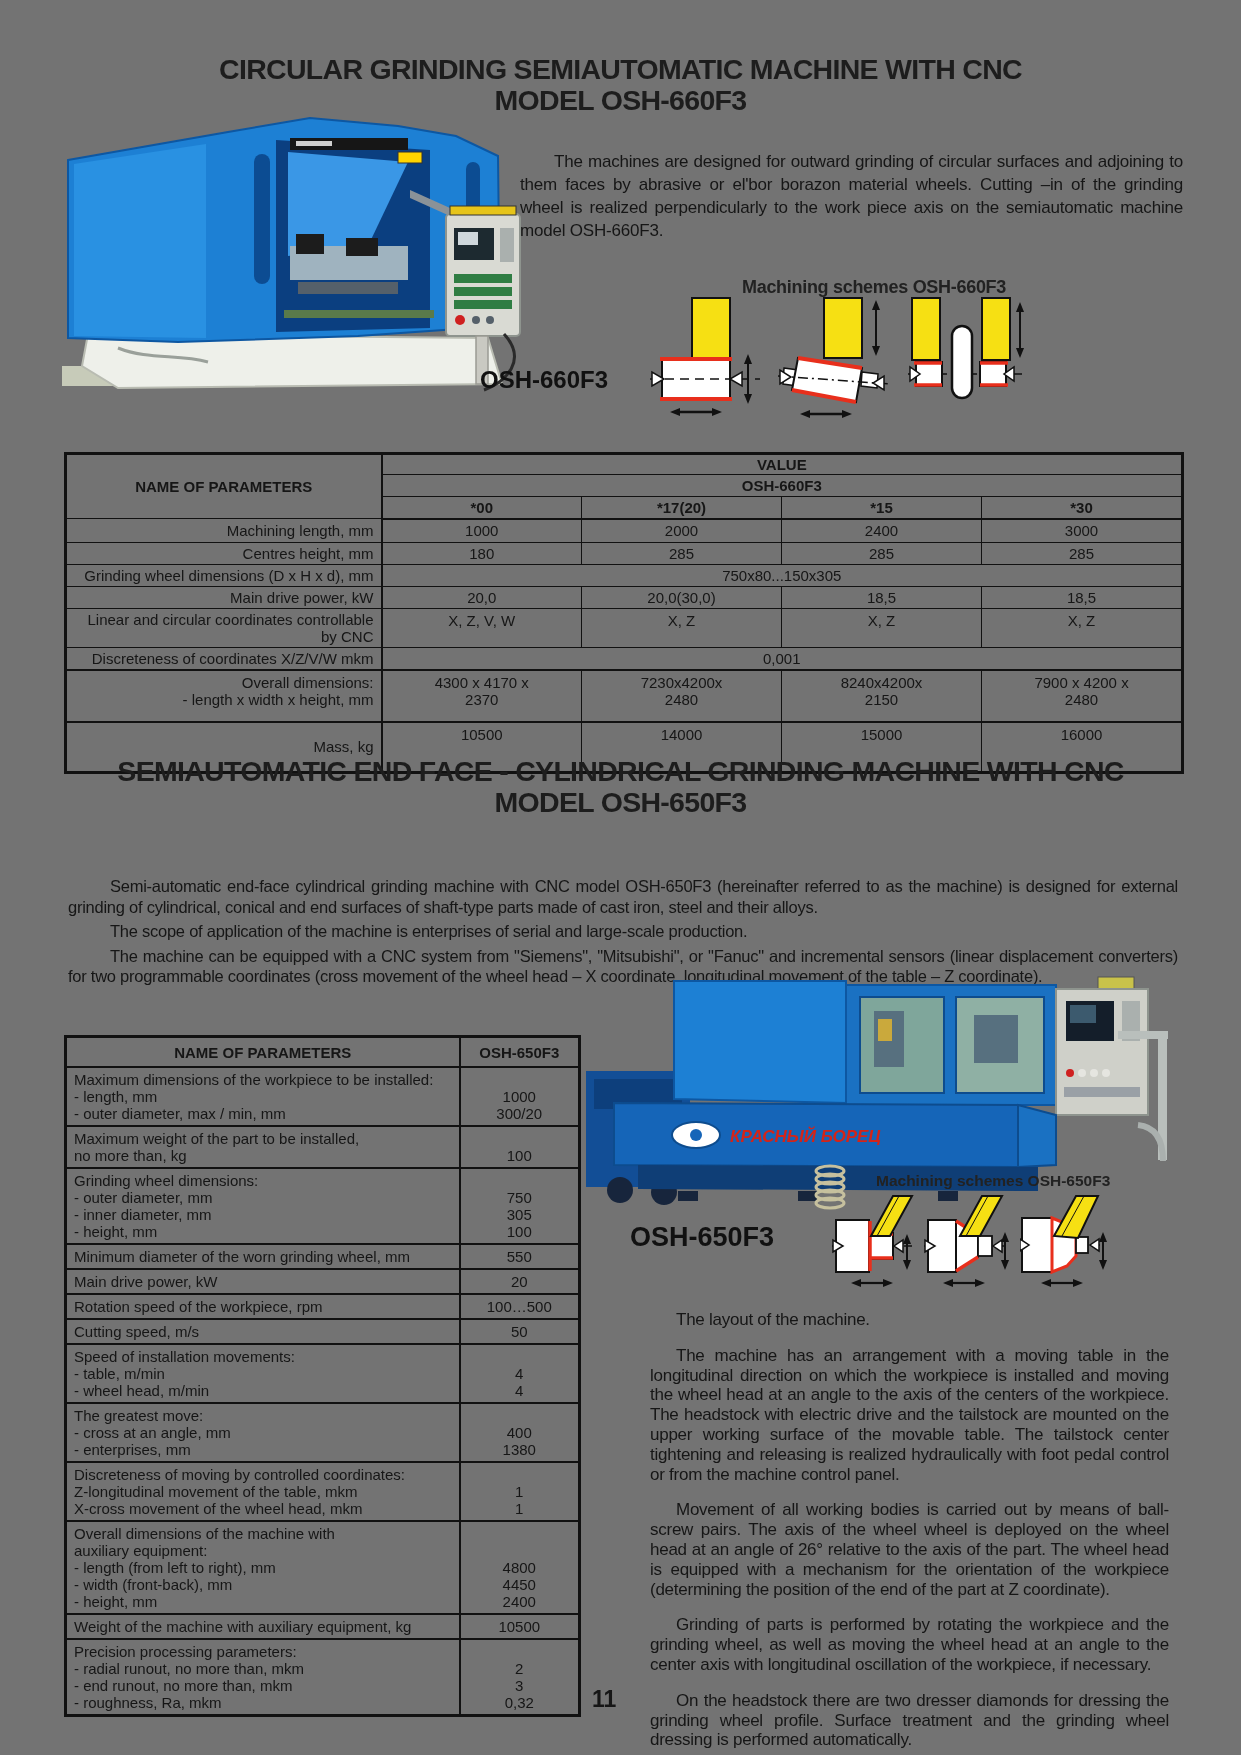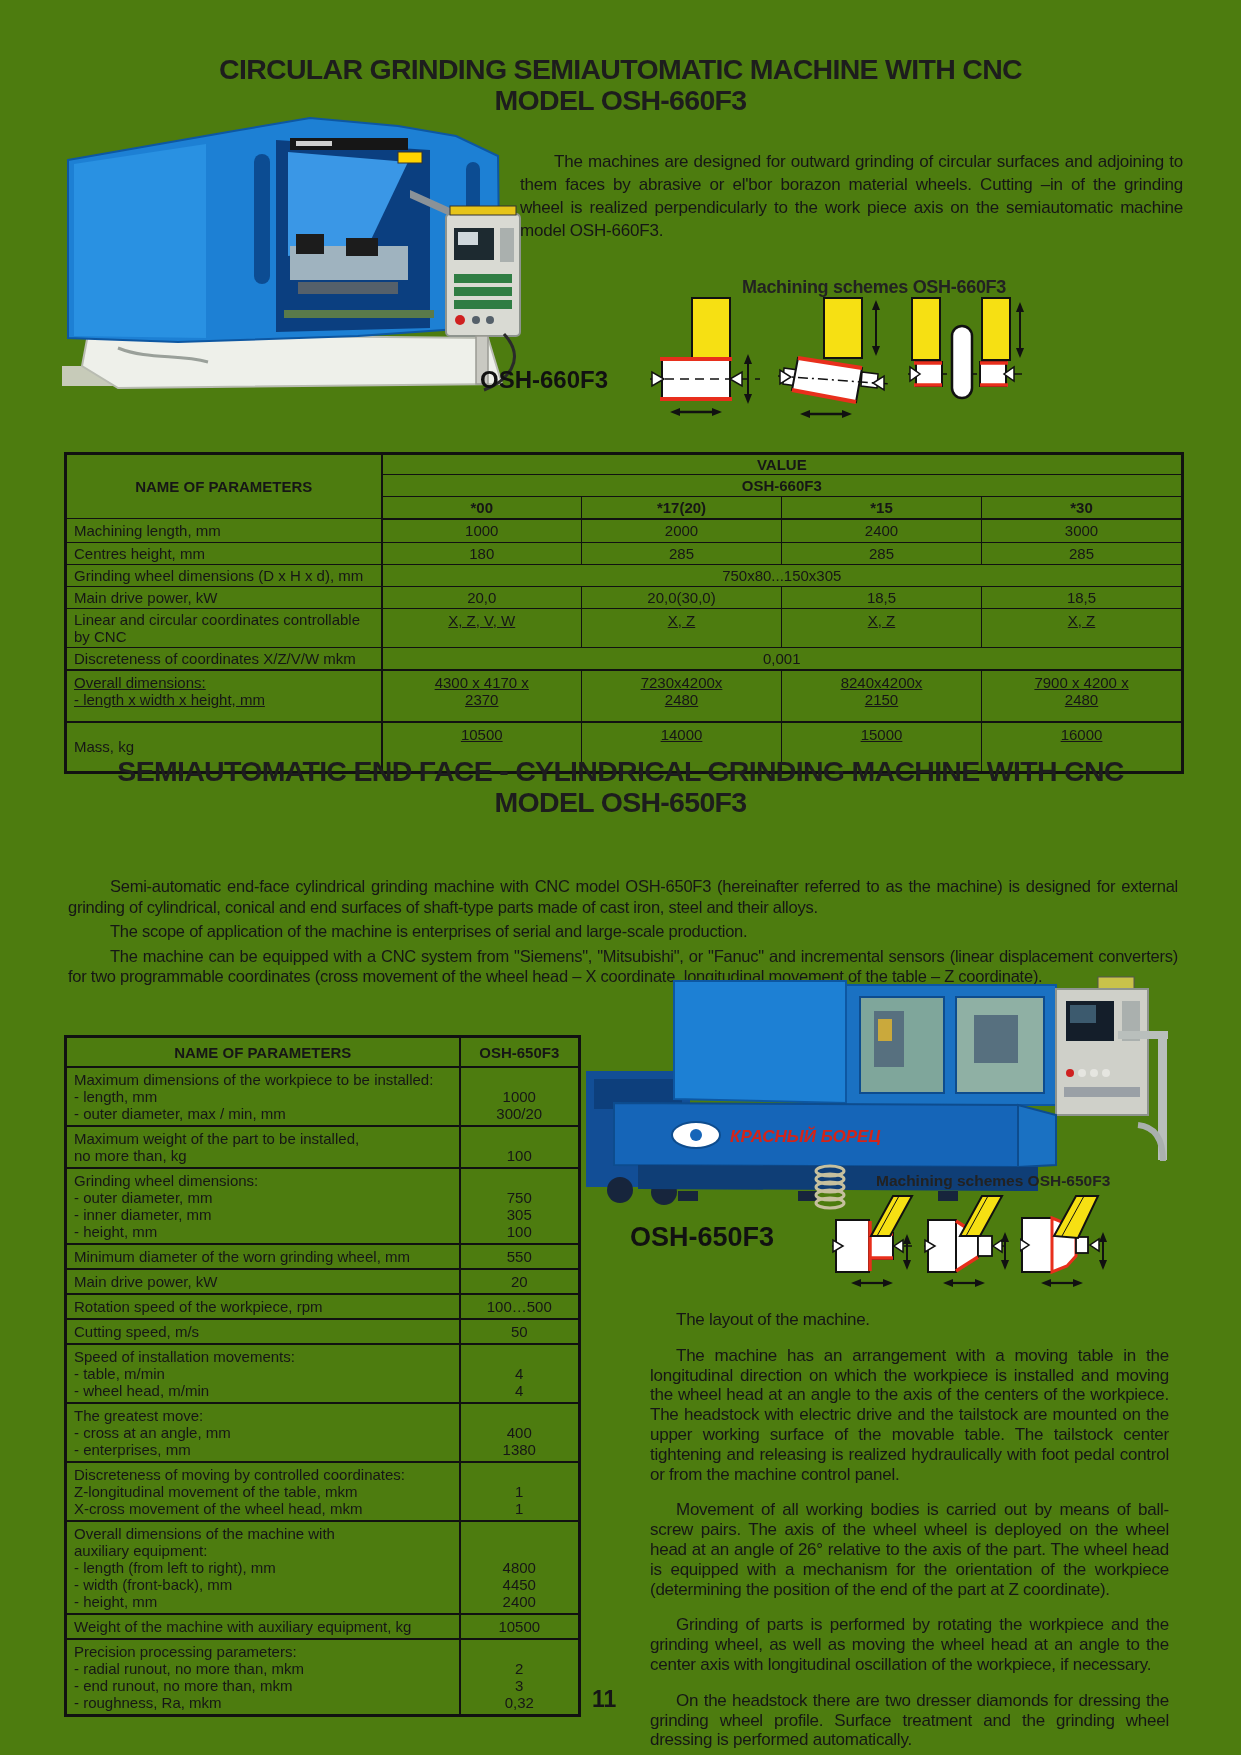--- a/index.html
+++ b/index.html
@@ -1,16 +1,16 @@
 <!DOCTYPE html>
 <html><head>
 <meta charset="utf-8">
 <style>
   html,body{margin:0;padding:0;background:#9a9a9a;}
-  #page{position:relative;width:1241px;height:1755px;margin:0 auto;background:#4d7c0f;
+  #page{position:relative;width:1241px;height:1755px;margin:0 auto;background:#737373;
         font-family:"Liberation Sans",sans-serif;color:#161616;overflow:hidden;}
   .abs{position:absolute;}
   .doc-title{left:0;width:100%;text-align:center;font-weight:800;font-size:28.5px;
         line-height:31px;letter-spacing:-0.7px;color:#1d1d1d;}
   #title1{top:54px;} #title2{top:756px;}
   #intro1{left:520px;top:150px;width:663px;font-size:17px;line-height:23px;
         text-align:justify;text-indent:34px;letter-spacing:-0.2px;}
   #intro2{left:64px;top:872px;width:1118px;font-size:16.5px;line-height:20.5px;
         text-align:justify;letter-spacing:-0.25px;}
   #intro2 p{margin:4px;text-indent:42px;}
@@ -22,26 +22,26 @@
   #label-650{left:630px;top:1222px;font-size:27px;}
   #schemes1{left:648px;top:296px;display:flex;gap:12px;}
   #schemes2{left:832px;top:1190px;display:flex;gap:10px;}
   #photo1{left:58px;top:98px;width:545px;height:294px;}
   #photo2{left:578px;top:975px;width:607px;height:240px;}
   table{border-collapse:collapse;table-layout:fixed;}
   #t1{left:64px;top:452px;width:1117px;font-size:15px;}
   #t1 th,#t1 td{border:1.5px solid #111;white-space:pre-line;}
   #t1{border:3px solid #111;}
   #t1 th{font-weight:700;text-align:center;padding:1px 2px;}
-  #t1 td.lbl{text-align:left;padding:2px 7px;}
+  #t1 td.lbl{text-align:right;padding:2px 7px;}
   #t1 td.val{text-align:center;padding:1px 3px;vertical-align:middle;}
   #t1 .colhead-sep{border-right:2.5px solid #111;}
   #t1 thead tr.variants th{border-bottom:2.5px solid #111;}
   #t1 tr.thick td{border-top:2.5px solid #111;}
-  #t1 td.vt{vertical-align:top;padding-top:3px;text-decoration:underline;}
+  #t1 td.vt{vertical-align:top;padding-top:3px;}
   #t2{left:64px;top:1035px;width:514px;font-size:15px;line-height:17px;border:3px solid #111;}
   #t2 th,#t2 td{border:2px solid #111;white-space:pre-line;}
   #t2 th{font-weight:700;text-align:center;height:26px;}
   #t2 td.lbl{text-align:left;padding:3px 7px;vertical-align:top;}
   #t2 td.val{text-align:center;padding:2px 2px 3px 2px;vertical-align:bottom;}
   #layout-text{left:634px;top:1294px;width:551px;font-size:17px;line-height:19.8px;
         text-align:justify;letter-spacing:-0.25px;}
   #layout-text p{margin:16px;text-indent:26px;}
   #page-number{left:592px;top:1686px;font-size:23px;font-weight:700;}
 </style>

